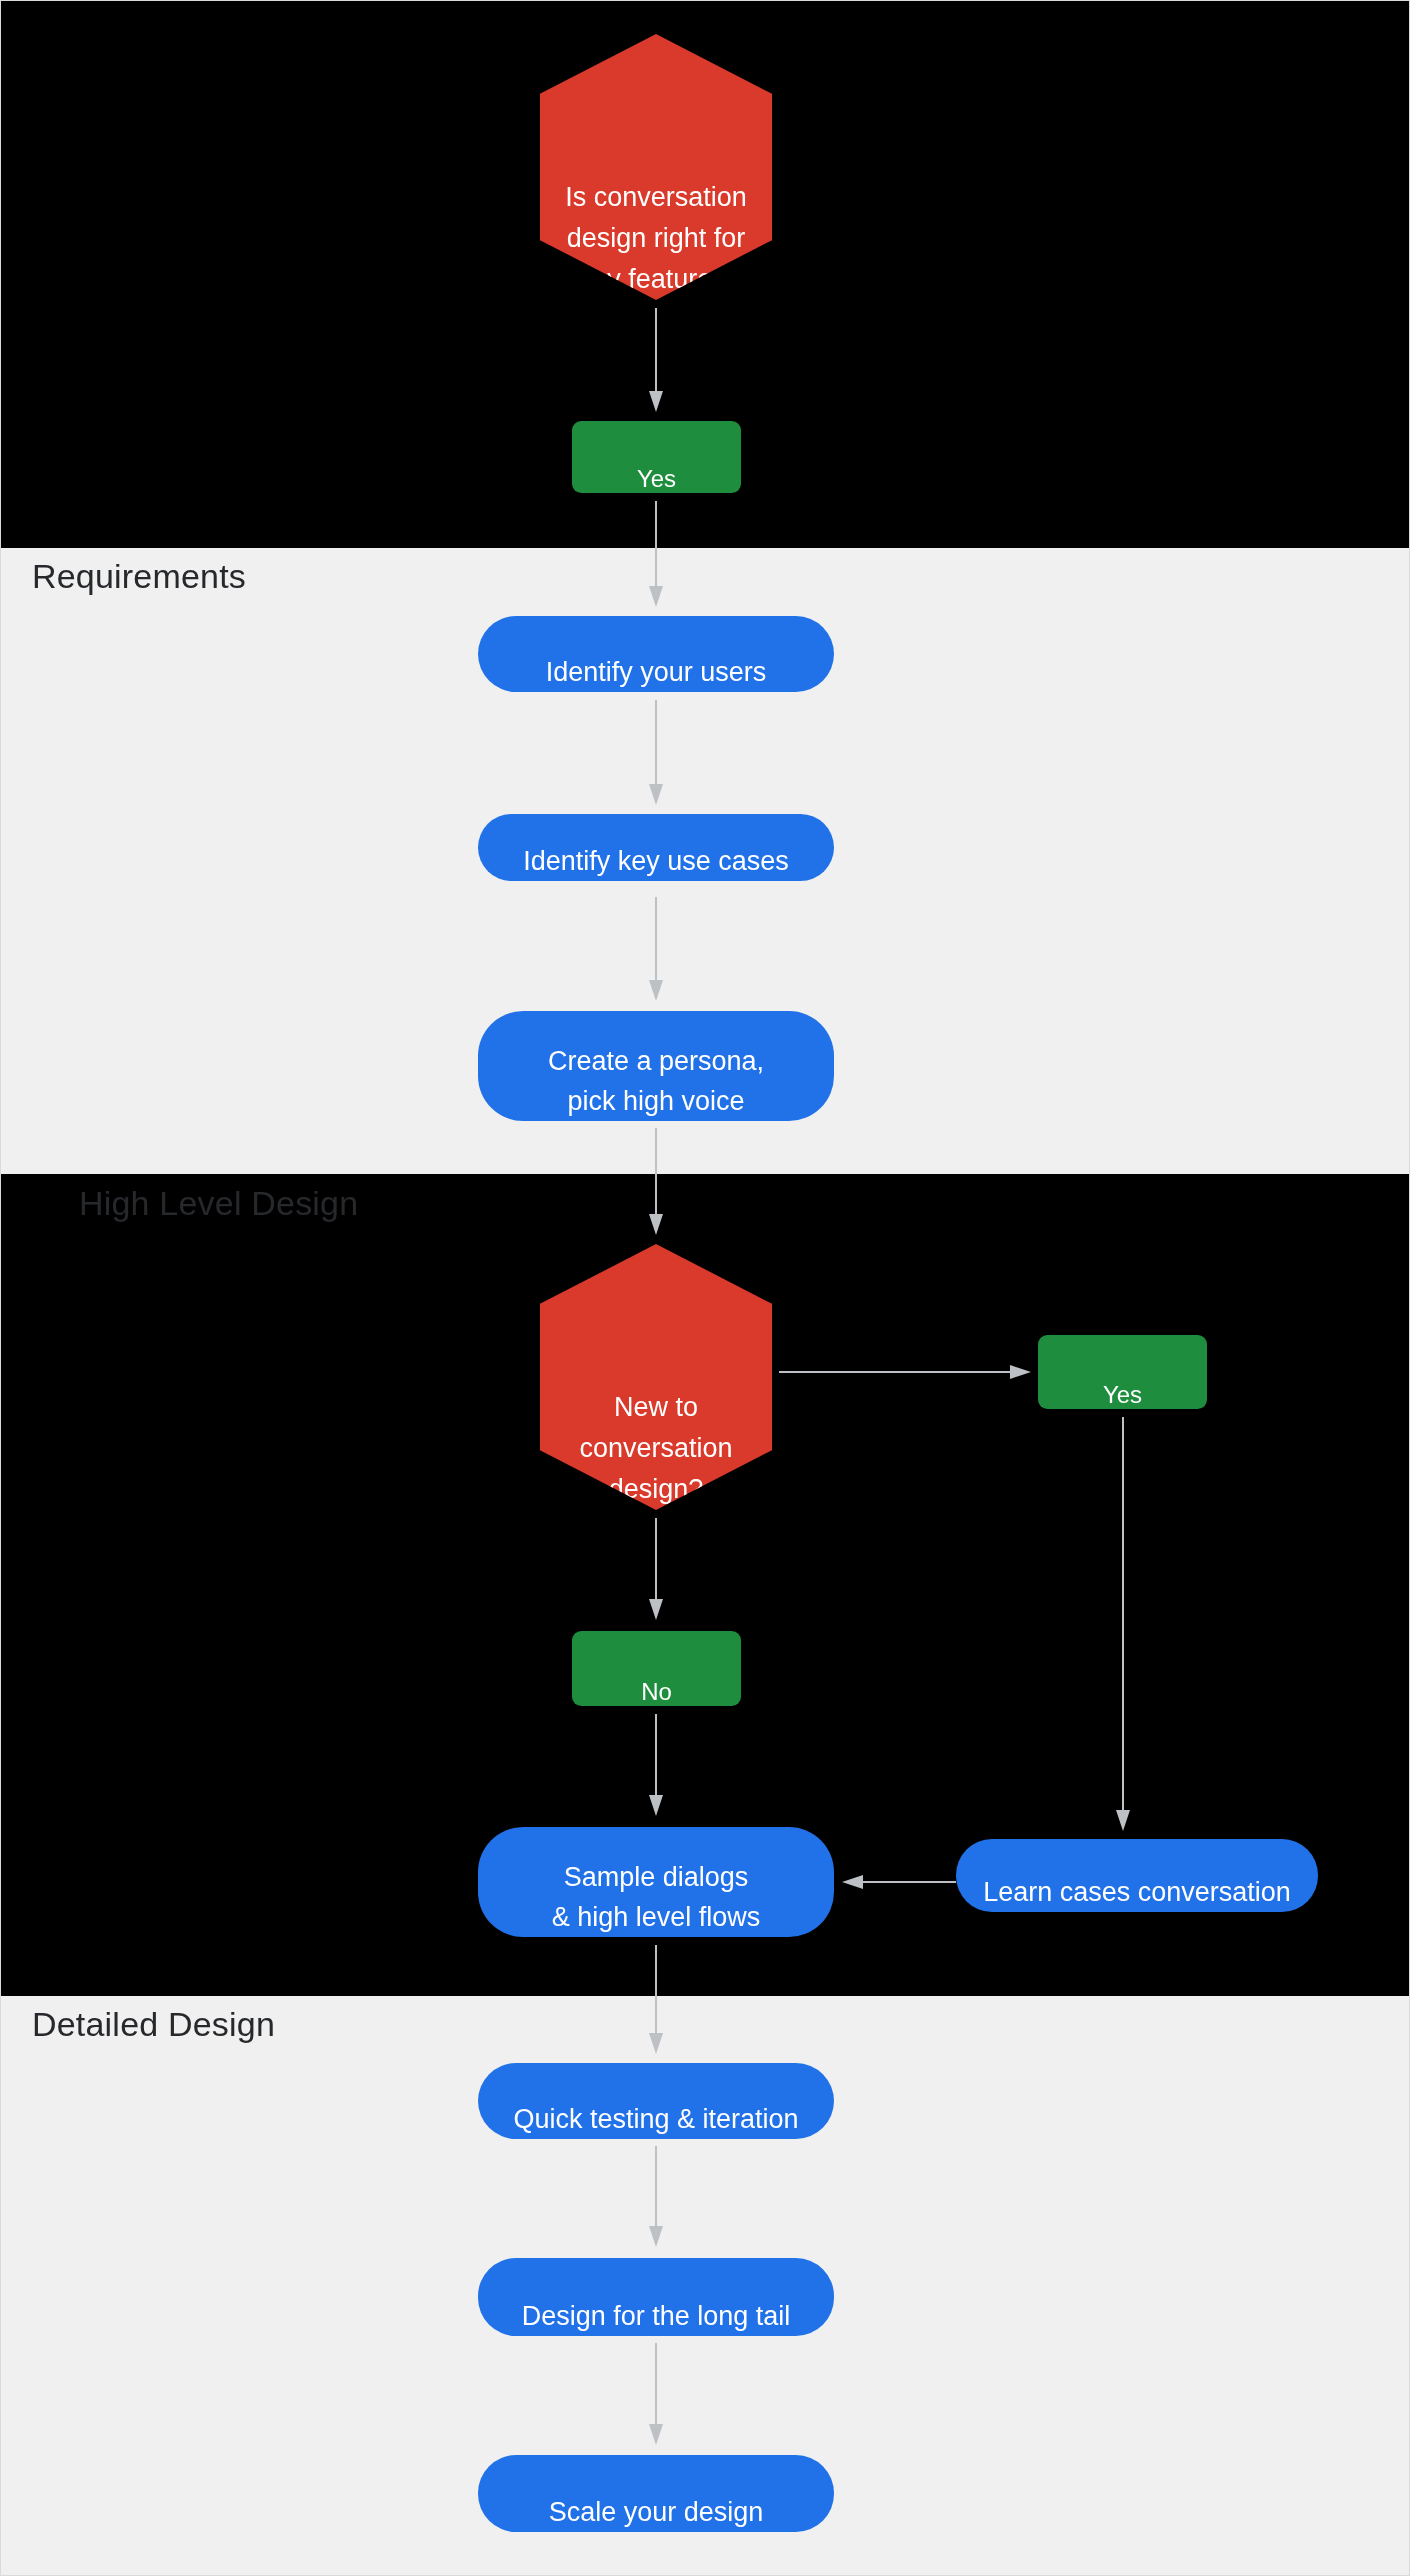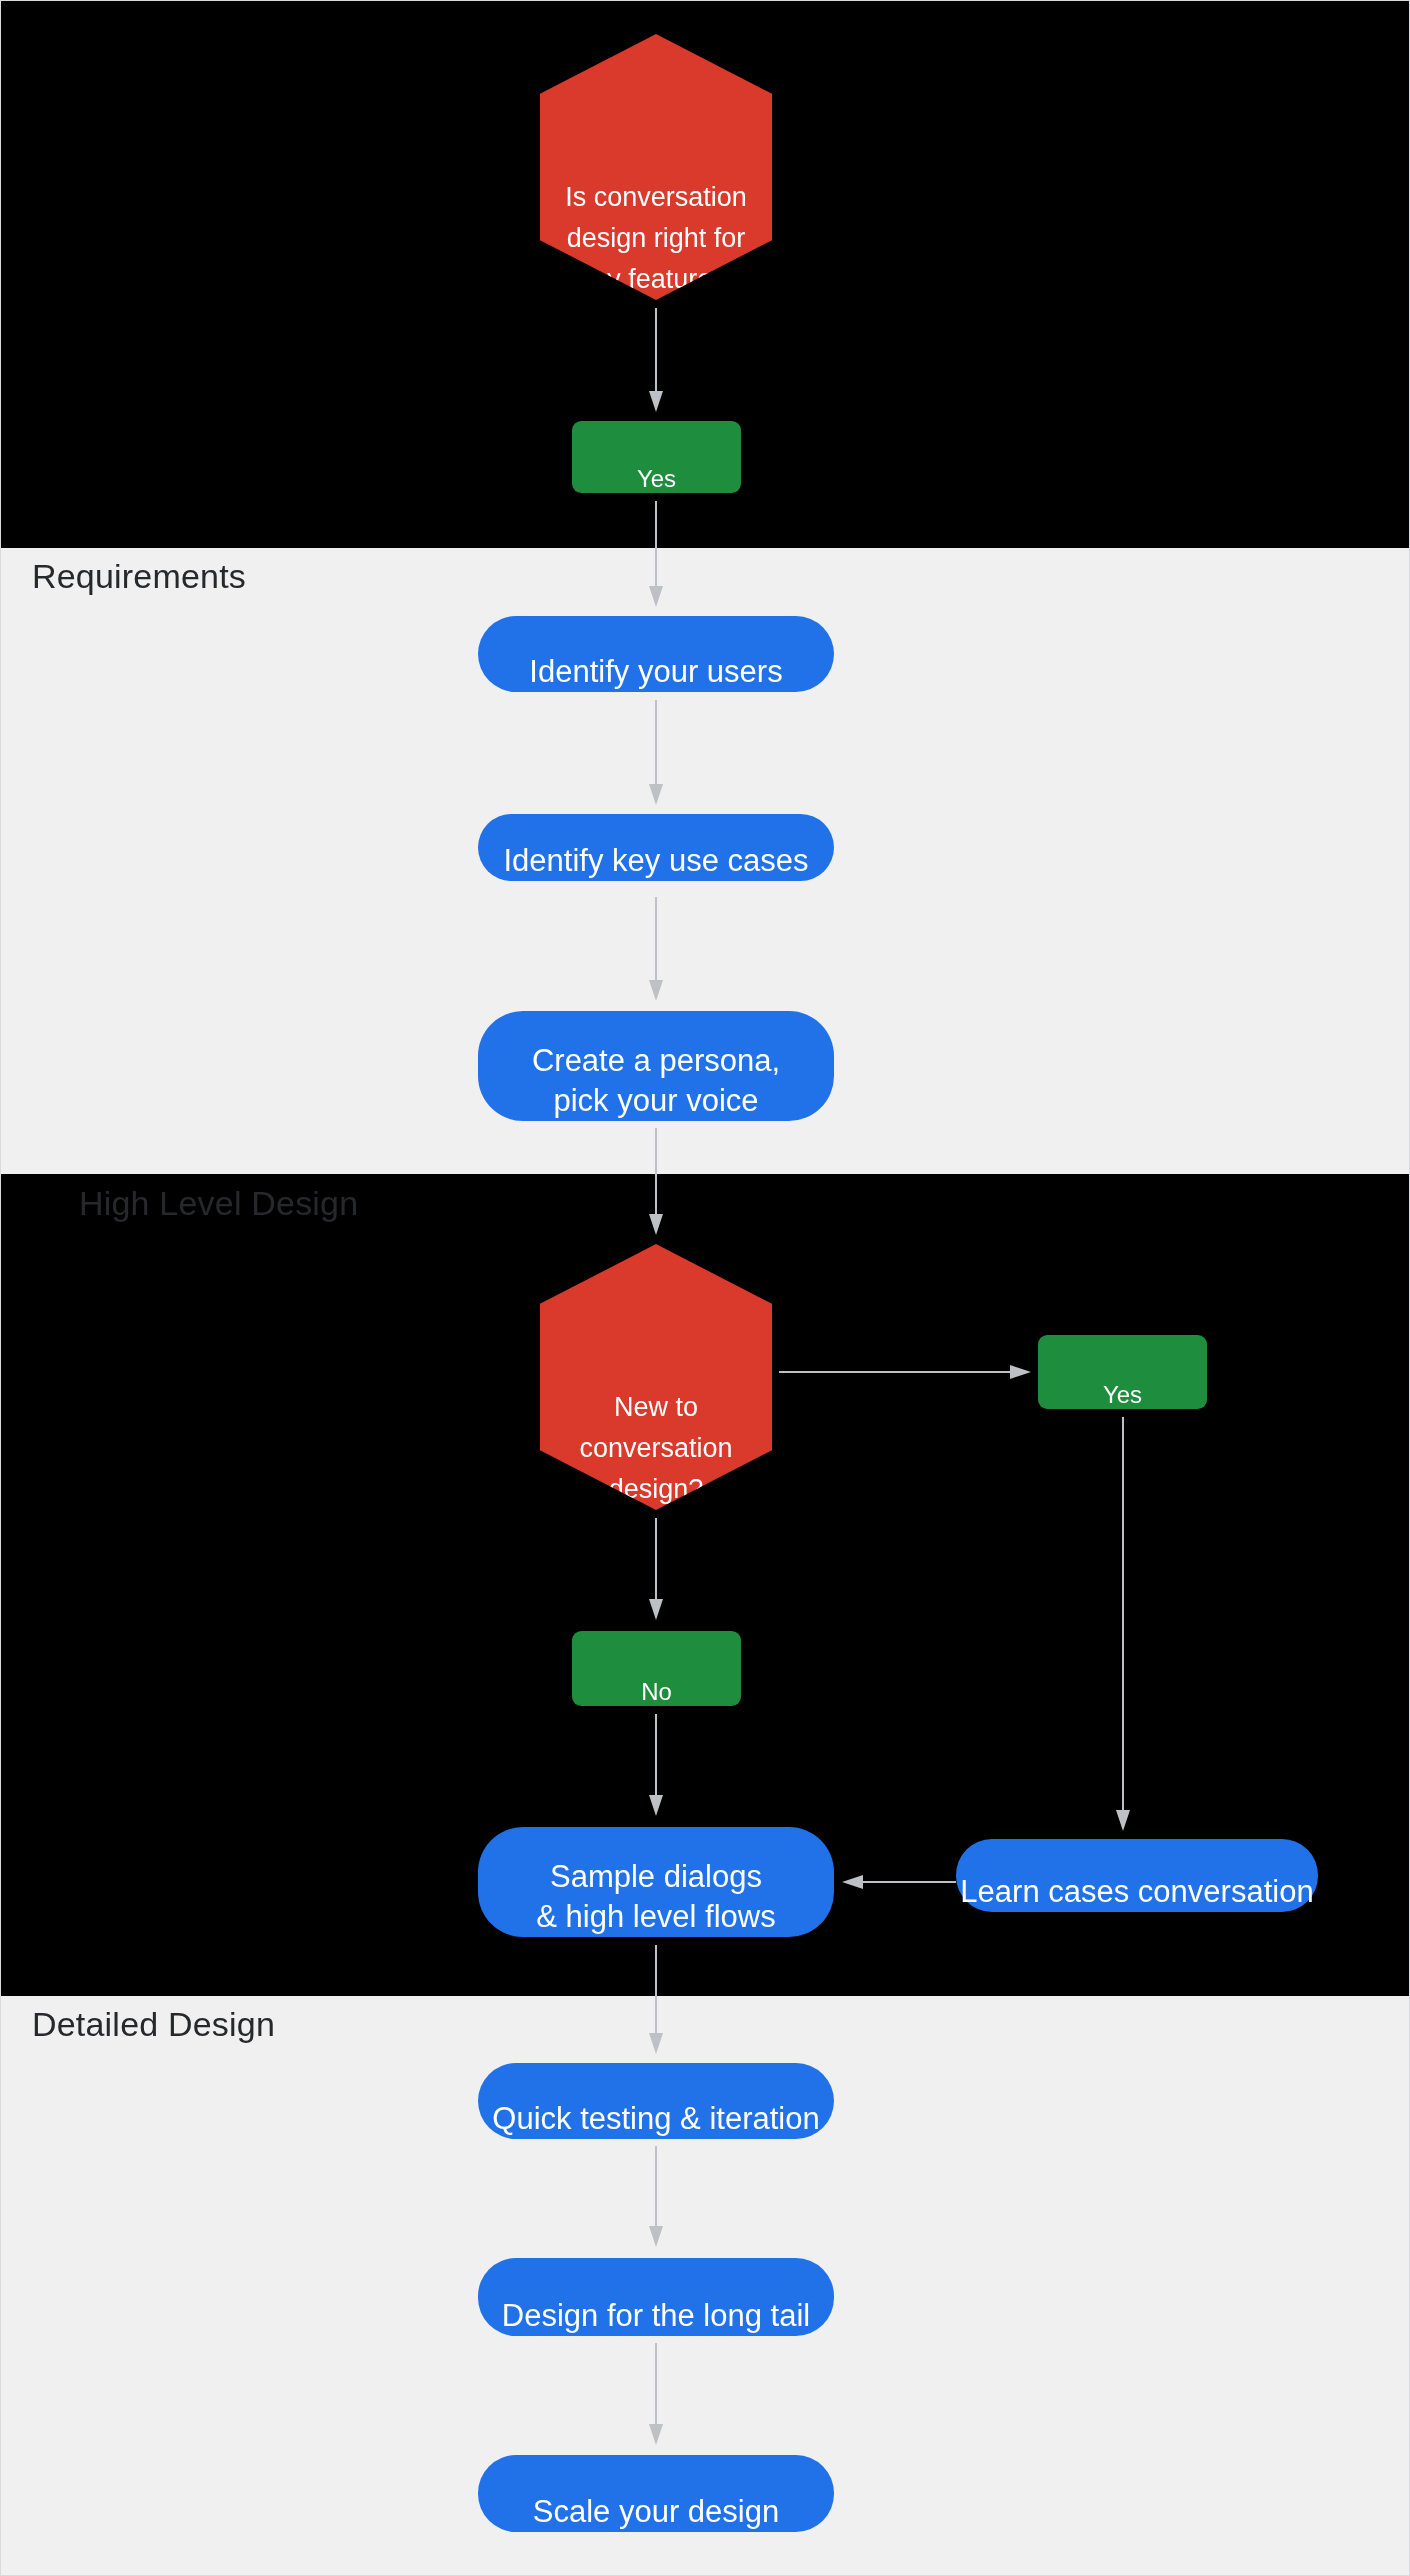--- a/index.html
+++ b/index.html
@@ -18,21 +18,21 @@
   .section-label{
     position:absolute;left:31px;
     font-size:34px;line-height:37px;font-weight:400;
     letter-spacing:0.2px;white-space:nowrap;
   }
   .label-on-light{color:var(--label_dark,#26282b);text-align:right;}
   .label-on-dark{color:var(--label_on_dark,#26282b);margin-left:47px;}
 
   .node{position:absolute;display:flex;align-items:flex-end;justify-content:center;
         text-align:center;color:var(--node_text,#fff);font-weight:500;}
-  .pill{background:var(--blue,#2172e8);font-size:31px;line-height:40px;}
+  .pill{background:var(--blue,#2172e8);font-size:27px;line-height:40px;}
   .pill.single{border-radius:38px;}
   .pill.double{border-radius:45px;}
   .gbtn{background:var(--green,#1e8e3e);border-radius:9.3px;font-size:24px;}
   .hexagon{
     background:var(--red,#d93a2b);
     clip-path:polygon(50% 0%,100% 22.5%,100% 77.5%,50% 100%,0% 77.5%,0% 22.5%);
     font-size:27px;line-height:41px;
   }
 
   .arrow-v{position:absolute;display:flex;flex-direction:column;align-items:center;width:16px;}
@@ -128,21 +128,21 @@
 
   <div class="node gbtn" style="left:571px;top:420px;width:169px;height:72px">Yes</div>
 
   <div class="node pill single" style="left:477px;top:615px;width:356px;height:76px">Identify your users</div>
 
   <div class="node pill single" style="left:477px;top:813px;width:356px;height:67px">Identify key use cases</div>
 
   <div class="node pill double" style="left:477px;top:1010px;width:356px;height:110px">
     <div>
       <div>Create a persona,</div>
-      <div>pick your voice</div>
+      <div>pick high voice</div>
     </div>
   </div>
 
   <div class="node hexagon" style="left:539px;top:1243px;width:232px;height:266px">
     <div>
       <div>New to</div>
       <div>conversation</div>
       <div>design?</div>
     </div>
   </div>

